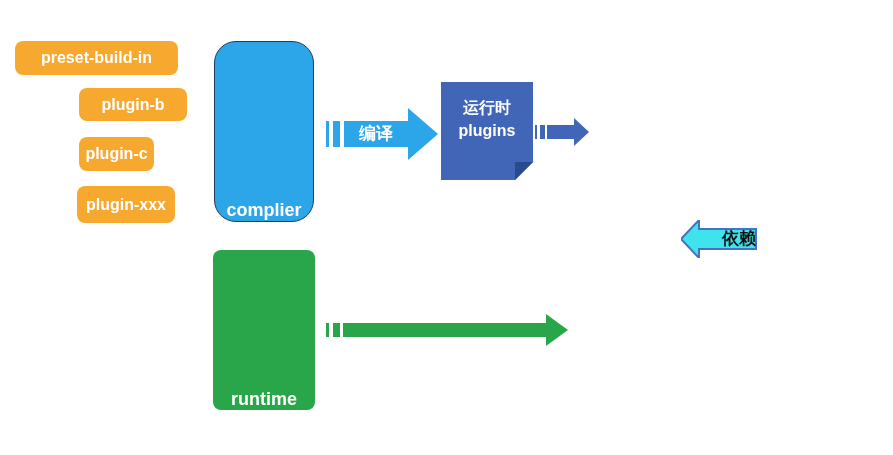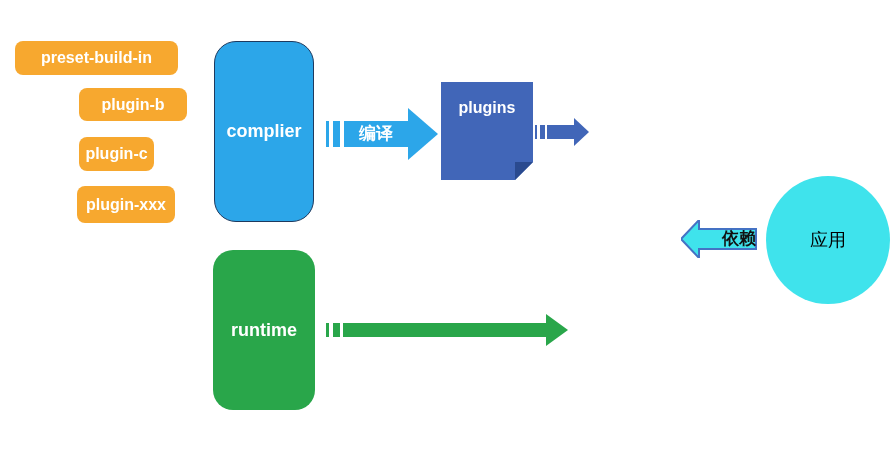--- a/index.html
+++ b/index.html
@@ -22,29 +22,29 @@
     position:absolute;background:var(--orange);color:#fff;border-radius:8px;
     display:flex;align-items:center;justify-content:center;
     font-size:16px;font-weight:600;text-align:center;
   }
   .chip-0{left:15px;top:41px;width:163px;height:34px;}
   .chip-1{left:79px;top:88px;width:108px;height:33px;}
   .chip-2{left:79px;top:137px;width:75px;height:34px;}
   .chip-3{left:77px;top:186px;width:98px;height:37px;line-height:18px;padding:0 6px;box-sizing:border-box;}
 
   .block{
-    position:absolute;color:#fff;display:flex;align-items:center;justify-content:center;
+    position:absolute;color:#fff;display:flex;align-items:flex-end;justify-content:center;
     font-size:18px;font-weight:600;
   }
   .complier{
     left:214px;top:41px;width:100px;height:181px;border-radius:22px;
     background:var(--light-blue);border:1px solid var(--navy-border);box-sizing:border-box;
   }
   .runtime{
-    left:213px;top:250px;width:102px;height:160px;border-radius:20px;
+    left:213px;top:250px;width:102px;height:160px;border-radius:8px;
     background:var(--green);
   }
   .fes{
     left:597px;top:40px;width:78px;height:390px;border-radius:20px;
     background:var(--dark-blue);
   }
   .fes-label{
     position:absolute;top:180px;left:0;right:0;text-align:center;
     color:#fff;font-size:17px;font-weight:600;line-height:22px;
     text-decoration-line:underline;text-decoration-style:wavy;
@@ -95,20 +95,21 @@
     <rect x="18" y="13" width="64" height="26" style="fill:var(--light-blue)"></rect>
     <polygon points="82,0 112,26 82,52" style="fill:var(--light-blue)"></polygon>
   </svg>
   <div class="arrow-label compile-label">编译</div>
 
   <svg class="arrow-svg" style="left:441px;top:82px;" width="92" height="98" viewBox="0 0 92 98">
     <path d="M0,0 H92 V80 L74,98 H0 Z" style="fill:var(--mid-blue)"></path>
     <path d="M74,80 H92 L74,98 Z" style="fill:var(--mid-blue-dark)"></path>
   </svg>
   <div class="note-label">
+    <span>运行时</span>
     <span>plugins</span>
   </div>
 
   <svg class="arrow-svg" style="left:535px;top:118px;" width="54" height="28" viewBox="0 0 54 28">
     <rect x="0" y="7" width="2" height="14" style="fill:var(--mid-blue)"></rect>
     <rect x="5" y="7" width="5" height="14" style="fill:var(--mid-blue)"></rect>
     <rect x="12" y="7" width="27" height="14" style="fill:var(--mid-blue)"></rect>
     <polygon points="39,0 54,14 39,28" style="fill:var(--mid-blue)"></polygon>
   </svg>
 
@@ -122,17 +123,14 @@
     <rect x="7" y="9" width="7" height="14" style="fill:var(--green)"></rect>
     <rect x="17" y="9" width="203" height="14" style="fill:var(--green)"></rect>
     <polygon points="220,0 242,16 220,32" style="fill:var(--green)"></polygon>
   </svg>
 
   <svg class="arrow-svg" style="left:681px;top:220px;" width="76" height="38" viewBox="0 0 76 38">
     <polygon points="0,19 18,0 18,9 75,9 75,29 18,29 18,38" style="fill:var(--cyan);stroke:var(--cyan-border);stroke-width:2"></polygon>
   </svg>
   <div class="arrow-label depends-label">依赖</div>
 
-  <div class="app">
-    <span>应用</span>
-  </div>
 
 </div>
 
 </body></html>

